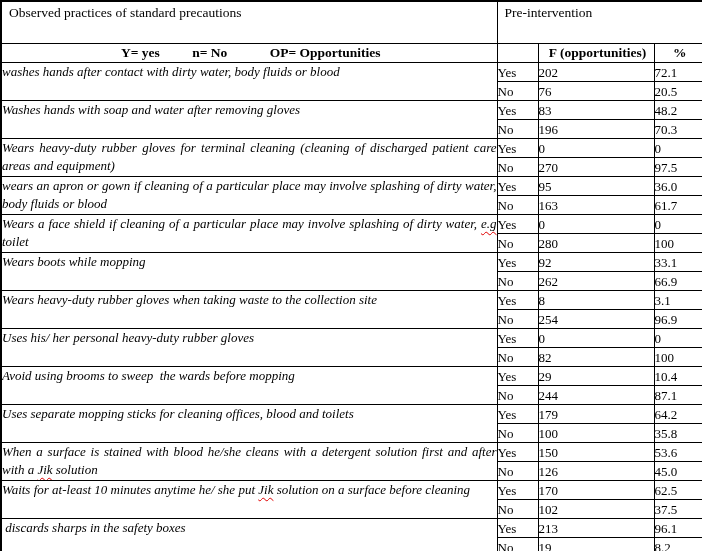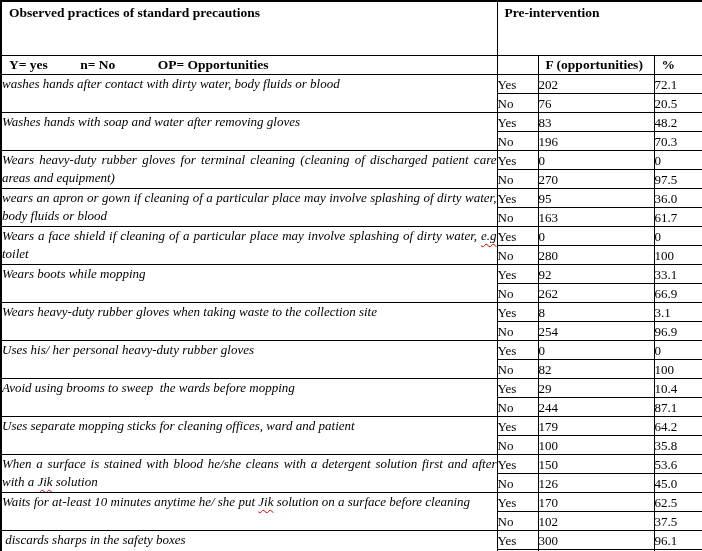--- a/index.html
+++ b/index.html
@@ -26,31 +26,32 @@
   }
   
   col.c-practice { width: 496px; }
   col.c-yn       { width: 41px; }
   col.c-f        { width: 116px; }
   col.c-pct      { width: 49px; }
 
   tr.hdr1 td {
     height: 38px;
     vertical-align: top;
-    font-weight: bold;
-    padding: 3px 4px 12px 7px;
+    font-weight: normal;
+    padding: 3px 4px 0 7px;
     font-size: 13.5px;
   }
   tr.hdr2 td {
     height: 18px;
     vertical-align: middle;
     font-weight: bold;
     font-size: 13.5px;
     padding: 0 4px 0 7px;
     white-space: nowrap;
+    text-align: center;
   }
   tr.datarow td { height: 18px; }
 
   td.practice {
     vertical-align: top;
     text-align: justify;
     padding: 1px 6px 0 7px;
     line-height: 18px;
     white-space: pre-wrap;
     font-style: italic;
@@ -191,21 +192,21 @@
         <td class="yn">Yes</td>
         <td class="f">29</td>
         <td class="pct">10.4</td>
       </tr>
       <tr class="datarow">
         <td class="yn">No</td>
         <td class="f">244</td>
         <td class="pct">87.1</td>
       </tr>
       <tr class="datarow">
-        <td class="practice" rowspan="2">Uses separate mopping sticks for cleaning offices, ward and patient</td>
+        <td class="practice" rowspan="2">Uses separate mopping sticks for cleaning offices, blood and toilets</td>
         <td class="yn">Yes</td>
         <td class="f">179</td>
         <td class="pct">64.2</td>
       </tr>
       <tr class="datarow">
         <td class="yn">No</td>
         <td class="f">100</td>
         <td class="pct">35.8</td>
       </tr>
       <tr class="datarow">
@@ -226,21 +227,21 @@
         <td class="pct">62.5</td>
       </tr>
       <tr class="datarow">
         <td class="yn">No</td>
         <td class="f">102</td>
         <td class="pct">37.5</td>
       </tr>
       <tr class="datarow">
         <td class="practice" rowspan="2"> discards sharps in the safety boxes</td>
         <td class="yn">Yes</td>
-        <td class="f">300</td>
+        <td class="f">213</td>
         <td class="pct">96.1</td>
       </tr>
       <tr class="datarow">
         <td class="yn">No</td>
         <td class="f">19</td>
         <td class="pct">8.2</td>
       </tr>
     </tbody>
 </table>
 

